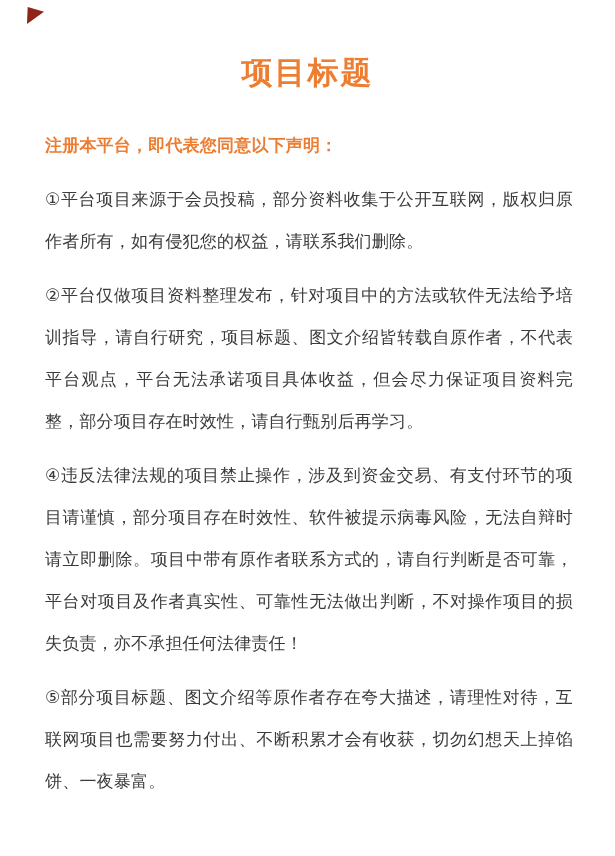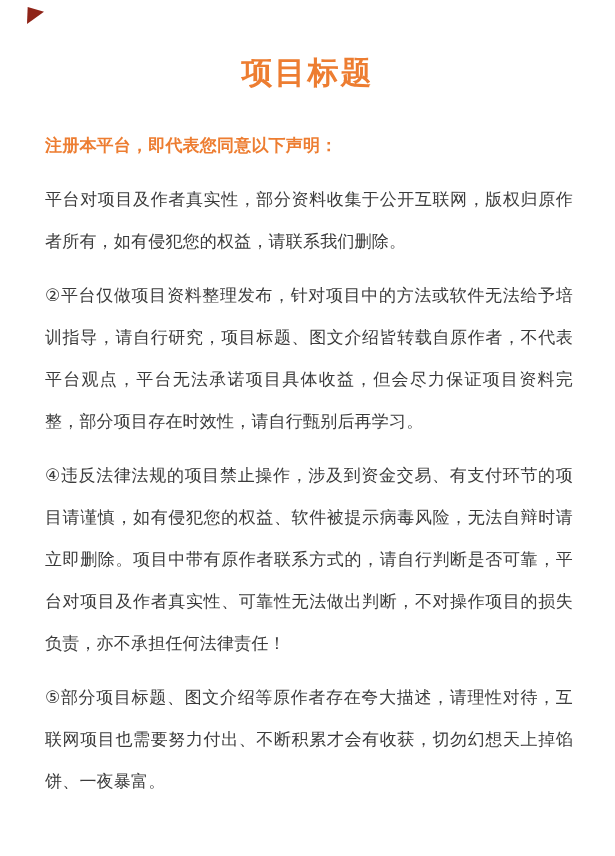--- a/index.html
+++ b/index.html
@@ -55,19 +55,19 @@
 </head>
 <body>
 
 <div class="page">
   <div class="corner-marker"></div>
 
   <h1 class="title">项目标题</h1>
 
   <div class="content">
     <p class="lead">注册本平台，即代表您同意以下声明：</p>
-    <p class="para">平台对项目及作者真实性，部分资料收集于公开互联网，版权归原作者所有，如有侵犯您的权益，请联系我们删除。</p>
+    <p class="para">①平台项目来源于会员投稿，部分资料收集于公开互联网，版权归原作者所有，如有侵犯您的权益，请联系我们删除。</p>
     <p class="para">②平台仅做项目资料整理发布，针对项目中的方法或软件无法给予培训指导，请自行研究，项目标题、图文介绍皆转载自原作者，不代表平台观点，平台无法承诺项目具体收益，但会尽力保证项目资料完整，部分项目存在时效性，请自行甄别后再学习。</p>
-    <p class="para">④违反法律法规的项目禁止操作，涉及到资金交易、有支付环节的项目请谨慎，如有侵犯您的权益、软件被提示病毒风险，无法自辩时请立即删除。项目中带有原作者联系方式的，请自行判断是否可靠，平台对项目及作者真实性、可靠性无法做出判断，不对操作项目的损失负责，亦不承担任何法律责任！</p>
+    <p class="para">④违反法律法规的项目禁止操作，涉及到资金交易、有支付环节的项目请谨慎，部分项目存在时效性、软件被提示病毒风险，无法自辩时请立即删除。项目中带有原作者联系方式的，请自行判断是否可靠，平台对项目及作者真实性、可靠性无法做出判断，不对操作项目的损失负责，亦不承担任何法律责任！</p>
     <p class="para">⑤部分项目标题、图文介绍等原作者存在夸大描述，请理性对待，互联网项目也需要努力付出、不断积累才会有收获，切勿幻想天上掉馅饼、一夜暴富。</p>
 
   </div>
 </div>
 
 </body></html>

